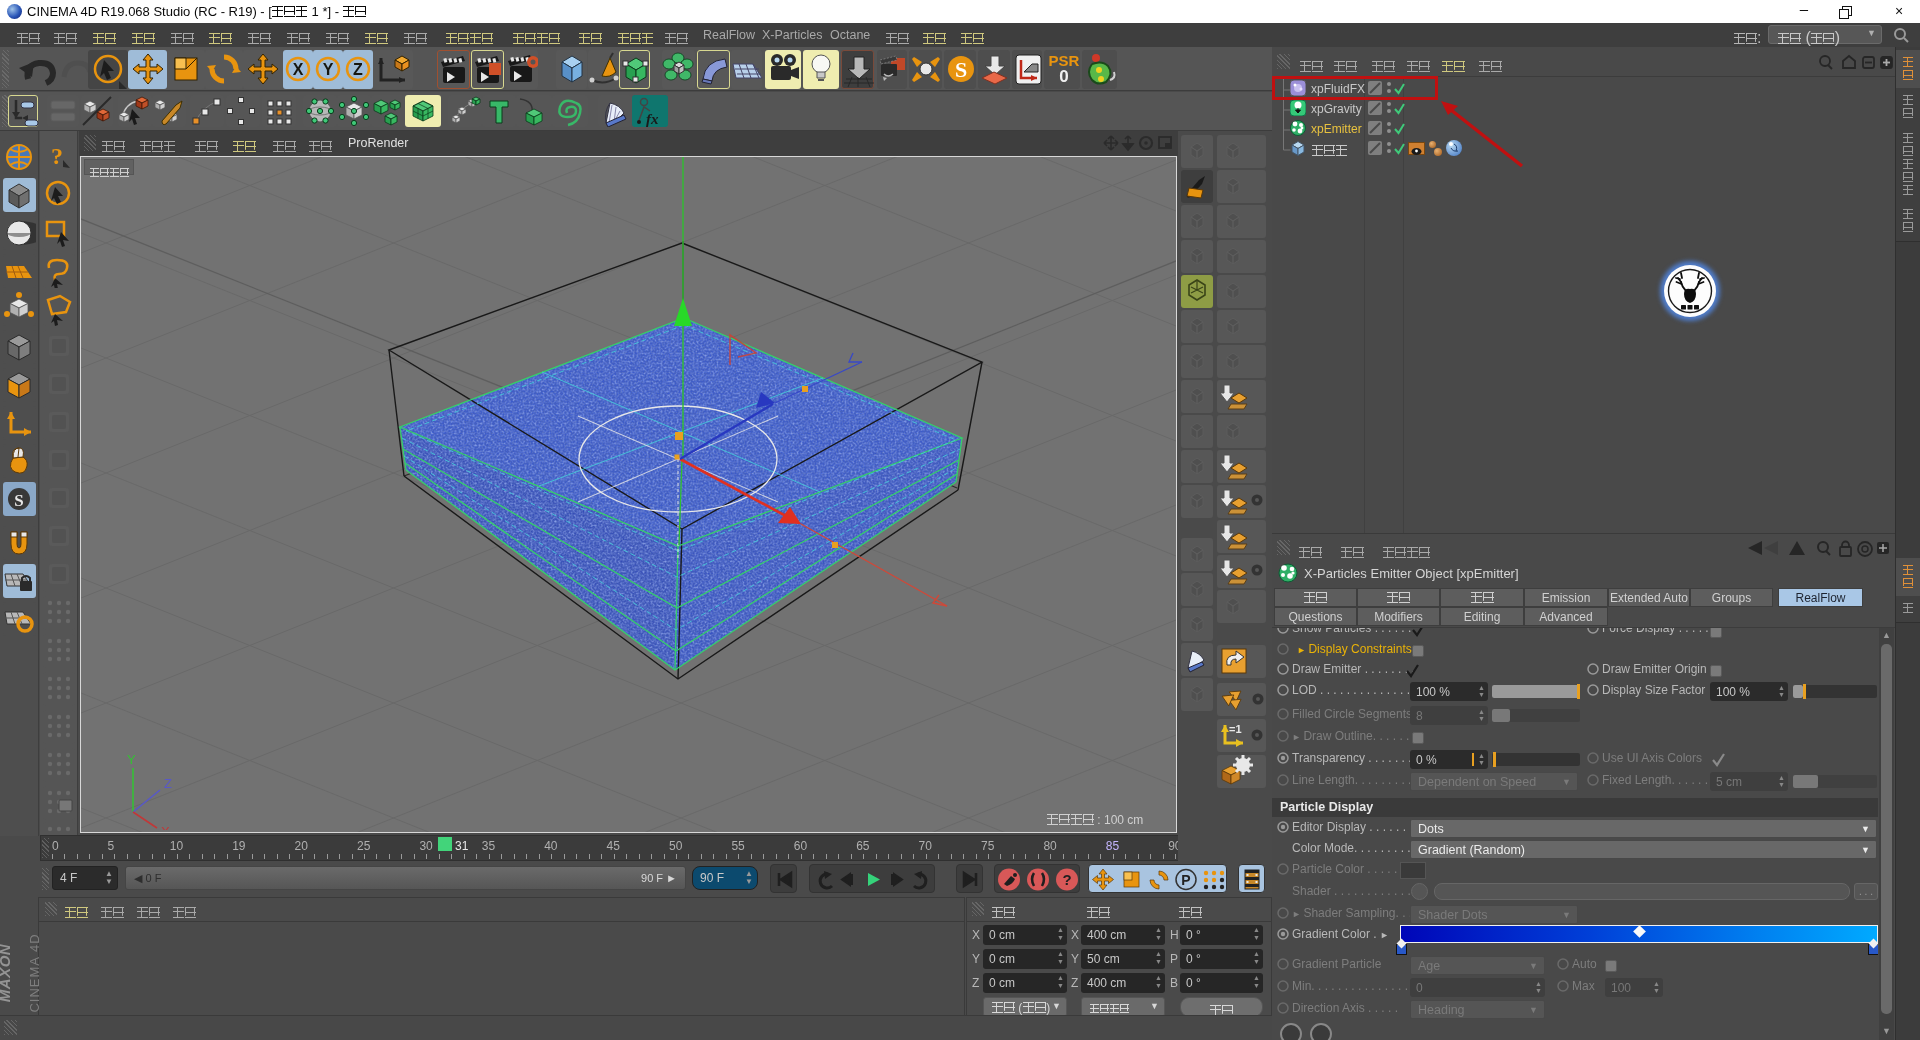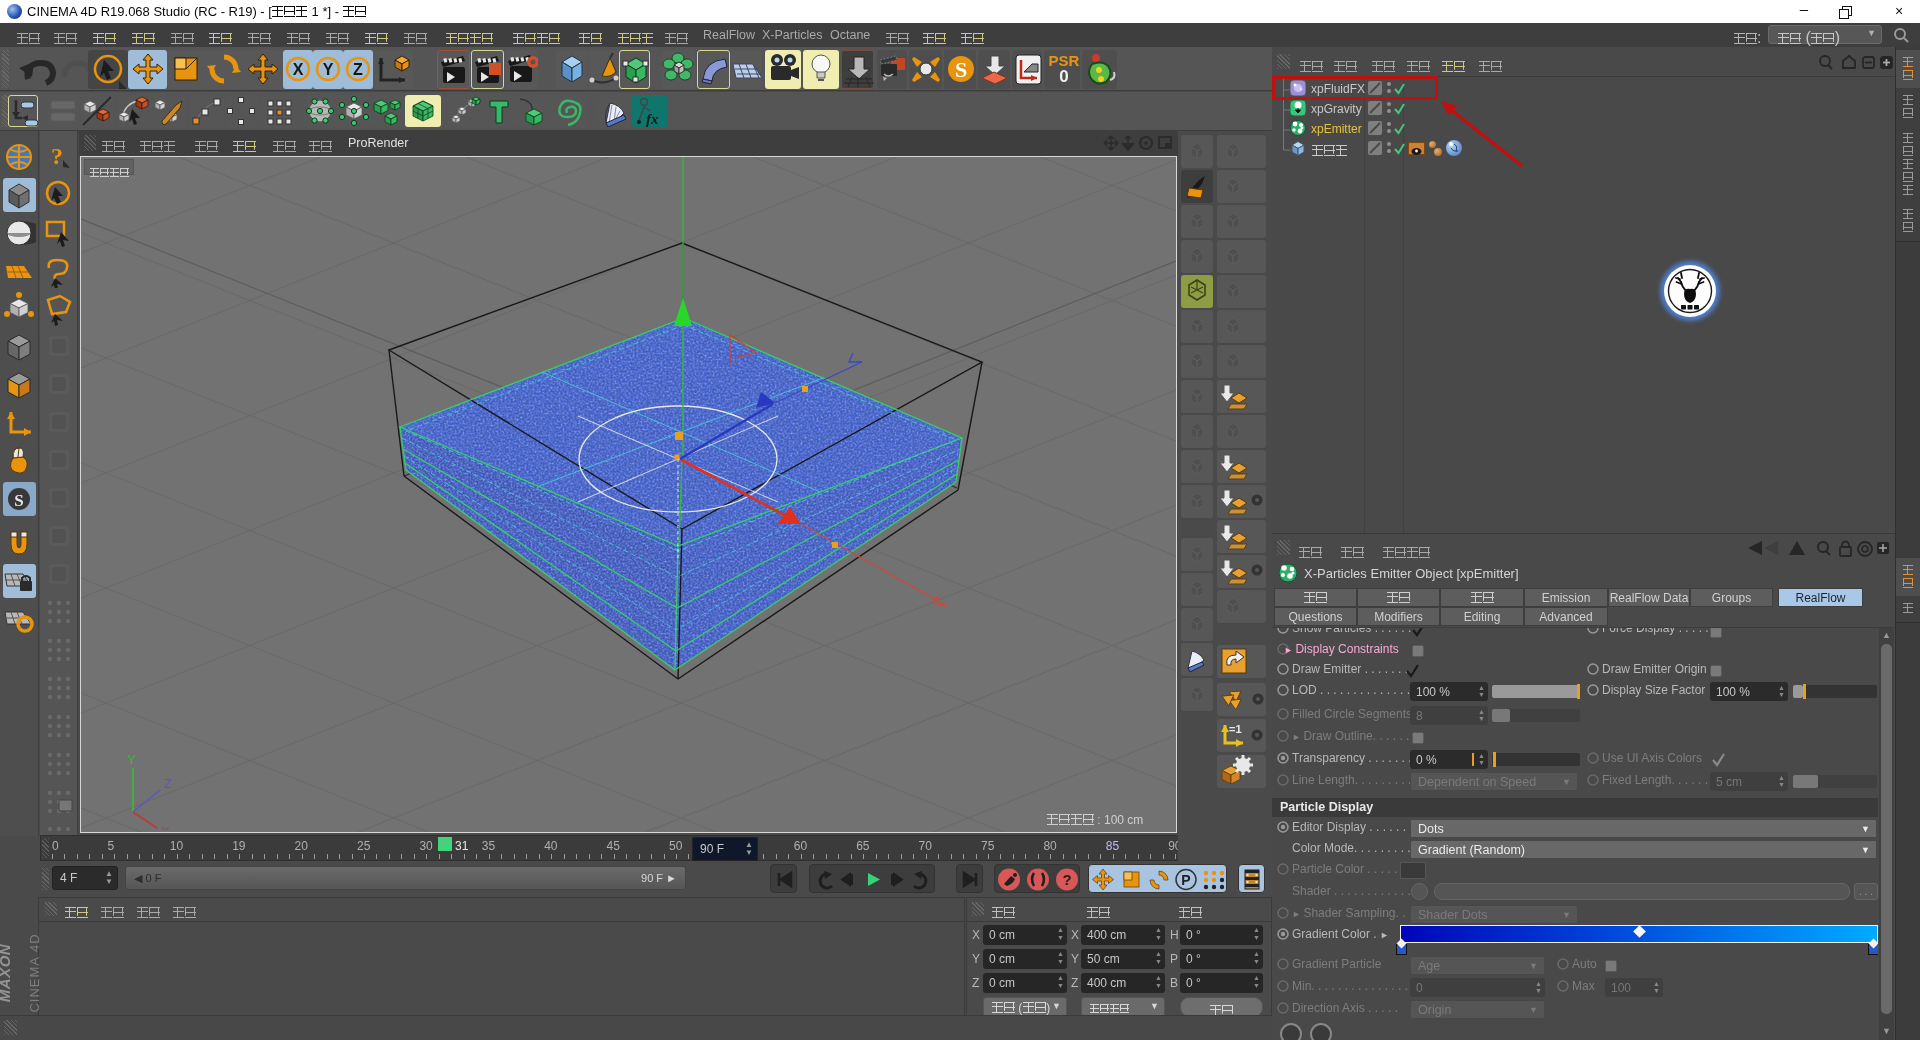--- a/index.html
+++ b/index.html
@@ -997,21 +997,21 @@
 <div class="a" style="left:0px;top:862px;width:1272px;height:35px;background:#4a4a4a"></div>
 <div class="a" style="left:42px;top:868px;width:7px;height:22px;background:repeating-linear-gradient(45deg,#666 0 1px,transparent 1px 3px)"></div>
 <div class="a" style="left:52px;top:866px;width:66px;height:24px;background:#2b2b2b;border-radius:3px;border:1px solid #222">
     <span style="position:absolute;left:7px;top:4px;color:#c8c8c8;font-size:12px">4 F</span>
     <span style="position:absolute;right:4px;top:3px;color:#999;font-size:8px;line-height:8px">▲<br>▼</span>
   </div>
 <div class="a" style="left:125px;top:866px;width:561px;height:24px;background:linear-gradient(#6a6a6a,#565656);border-radius:3px;border:1px solid #454545">
     <span style="position:absolute;left:8px;top:5px;color:#2e2e2e;font-size:11px">◀ 0 F</span>
     <span style="position:absolute;right:8px;top:5px;color:#d8d8d8;font-size:11px">90 F ►</span>
   </div>
-<div class="a" style="left:692px;top:837px;width:66px;height:24px;background:#0f172a;border-radius:1px;border:1px solid #222">
+<div class="a" style="left:692px;top:866px;width:66px;height:24px;background:#0c4a6e;border-radius:8px;border:1px solid #222">
     <span style="position:absolute;left:7px;top:4px;color:#c8c8c8;font-size:12px">90 F</span>
     <span style="position:absolute;right:4px;top:3px;color:#999;font-size:8px;line-height:8px">▲<br>▼</span>
   </div>
 <div class="a" style="left:770px;top:864px;width:27px;height:29px;background:#3d3d3d;border-radius:4px;border:1px solid #333"><svg width="27" height="29">
       <path d="M8 8 v13 M20 8 l-10 6.5 l10 6.5 z" stroke="#1f1f1f" stroke-width="2.5" fill="#1f1f1f"></path>
     </svg></div>
 <div class="a" style="left:809px;top:864px;width:126px;height:29px;background:#3d3d3d;border-radius:4px;border:1px solid #333"><svg width="126" height="29">
 <path d="M18 9 a7 7 0 1 0 4 12" fill="none" stroke="#1f1f1f" stroke-width="3"></path>
       <path d="M14 6 l8 3 l-7 5 z" fill="#1f1f1f"></path>
 <path d="M40 9 l-8 5.5 l8 5.5 z M42 9 v11" fill="#1f1f1f" stroke="#1f1f1f" stroke-width="2"></path>
@@ -1512,21 +1512,21 @@
       <circle cx="14" cy="6" r="2.3" fill="#fff"></circle>
       <circle cx="5" cy="12" r="2" fill="#fff"></circle>
       <circle cx="12" cy="13" r="2.8" fill="#fff"></circle>
       <circle cx="15" cy="10" r="1.6" fill="#fff"></circle>
     </svg></div>
 <div class="tx" style="left:1304px;top:566px;color:#d5d5d5;font-size:13px">X-Particles Emitter Object [xpEmitter]</div>
 <div class="a" style="left:1274px;top:588px;width:83px;height:19px;background:#5d5d5d;border:1px solid #3e3e3e;text-align:center;font-size:12px;line-height:18px"><span style="color:#d0d0d0"><i class="h"></i><i class="h v2"></i></span></div>
 <div class="a" style="left:1357px;top:588px;width:83px;height:19px;background:#5d5d5d;border:1px solid #3e3e3e;text-align:center;font-size:12px;line-height:18px"><span style="color:#d0d0d0"><i class="h"></i><i class="h v2"></i></span></div>
 <div class="a" style="left:1440px;top:588px;width:84px;height:19px;background:#5d5d5d;border:1px solid #3e3e3e;text-align:center;font-size:12px;line-height:18px"><span style="color:#d0d0d0"><i class="h"></i><i class="h v2"></i></span></div>
 <div class="a" style="left:1524px;top:588px;width:84px;height:19px;background:#5d5d5d;border:1px solid #3e3e3e;text-align:center;font-size:12px;line-height:18px"><span style="color:#d0d0d0">Emission</span></div>
-<div class="a" style="left:1608px;top:588px;width:82px;height:19px;background:#5d5d5d;border:1px solid #3e3e3e;text-align:center;font-size:12px;line-height:18px"><span style="color:#d0d0d0">RealFlow Data</span></div>
+<div class="a" style="left:1608px;top:588px;width:82px;height:19px;background:#5d5d5d;border:1px solid #3e3e3e;text-align:center;font-size:12px;line-height:18px"><span style="color:#d0d0d0">Extended Auto</span></div>
 <div class="a" style="left:1690px;top:588px;width:83px;height:19px;background:#5d5d5d;border:1px solid #3e3e3e;text-align:center;font-size:12px;line-height:18px"><span style="color:#d0d0d0">Groups</span></div>
 <div class="a" style="left:1778px;top:588px;width:85px;height:19px;background:#a9c7e6;border:1px solid #3e3e3e;text-align:center;font-size:12px;line-height:18px"><span style="color:#1e2430">RealFlow</span></div>
 <div class="a" style="left:1274px;top:607px;width:83px;height:19px;background:#5d5d5d;border:1px solid #3e3e3e;text-align:center;font-size:12px;line-height:18px"><span style="color:#d0d0d0">Questions</span></div>
 <div class="a" style="left:1357px;top:607px;width:83px;height:19px;background:#5d5d5d;border:1px solid #3e3e3e;text-align:center;font-size:12px;line-height:18px"><span style="color:#d0d0d0">Modifiers</span></div>
 <div class="a" style="left:1440px;top:607px;width:84px;height:19px;background:#5d5d5d;border:1px solid #3e3e3e;text-align:center;font-size:12px;line-height:18px"><span style="color:#d0d0d0">Editing</span></div>
 <div class="a" style="left:1524px;top:607px;width:84px;height:19px;background:#5d5d5d;border:1px solid #3e3e3e;text-align:center;font-size:12px;line-height:18px"><span style="color:#d0d0d0">Advanced</span></div>
 <div class="a" style="left:1272px;top:627px;width:623px;height:1px;background:#3c3c3c"></div>
 <div class="a" style="left:1272px;top:628px;width:606px;height:412px;overflow:hidden" id="props">
 <svg class="a" style="left:5px;top:-6px" width="12" height="12">
       <circle cx="6" cy="6" r="5" fill="none" stroke="#9a9a9a" stroke-width="1.5"></circle>
@@ -1536,21 +1536,21 @@
       <path d="M3 8 l4 5 L14 2" fill="none" stroke="#1a1a1a" stroke-width="2.2"></path>
     </svg>
     <svg class="a" style="left:315px;top:-6px" width="12" height="12">
       <circle cx="6" cy="6" r="5" fill="none" stroke="#9a9a9a" stroke-width="1.5"></circle>
     </svg>
     <div class="tx" style="left:330px;top:-7px;color:#b8b8b8;font-size:12px">Force Display . . . . . .</div>
     <div class="a" style="left:438px;top:-2px;width:12px;height:12px;background:#7a7a7a;border-radius:2px;border:1px solid #5a5a5a"></div>
     <svg class="a" style="left:5px;top:15px" width="12" height="12">
       <circle cx="6" cy="6" r="5" fill="none" stroke="#6a6a6a" stroke-width="1.5"></circle>
     </svg>
-    <div class="tx" style="left:12px;top:14px;color:#f9a8d4;font-size:12px"><span style="font-size:9px">►&nbsp;</span>Display Constraints</div>
+    <div class="tx" style="left:25px;top:14px;color:#eab308;font-size:12px"><span style="font-size:9px">►&nbsp;</span>Display Constraints</div>
     <div class="a" style="left:140px;top:17px;width:12px;height:12px;background:#7a7a7a;border-radius:2px;border:1px solid #5a5a5a"></div>
     <svg class="a" style="left:5px;top:35px" width="12" height="12">
       <circle cx="6" cy="6" r="5" fill="none" stroke="#9a9a9a" stroke-width="1.5"></circle>
     </svg>
     <div class="tx" style="left:20px;top:34px;color:#b8b8b8;font-size:12px">Draw Emitter . . . . . . . .</div>
     <svg class="a" style="left:132px;top:35px" width="16" height="15">
       <path d="M3 8 l4 5 L14 2" fill="none" stroke="#1a1a1a" stroke-width="2.2"></path>
     </svg>
     <svg class="a" style="left:315px;top:35px" width="12" height="12">
       <circle cx="6" cy="6" r="5" fill="none" stroke="#9a9a9a" stroke-width="1.5"></circle>
@@ -1702,21 +1702,21 @@
     <div class="tx" style="left:300px;top:351px;color:#7d7d7d;font-size:12px">Max</div>
     <div class="a" style="left:333px;top:350px;width:58px;height:19px;background:#3f3f3f;border-radius:3px">
       <span style="position:absolute;left:6px;top:3px;color:#777;font-size:12px">100</span>
       <span style="position:absolute;right:3px;top:2px;color:#888;font-size:7px;line-height:7px">▲<br>▼</span>
     </div>
     <svg class="a" style="left:5px;top:374px" width="12" height="12">
       <circle cx="6" cy="6" r="5" fill="none" stroke="#6a6a6a" stroke-width="1.5"></circle>
     </svg>
     <div class="tx" style="left:20px;top:373px;color:#7d7d7d;font-size:12px">Direction Axis . . . . .</div>
     <div class="a" style="left:138px;top:372px;width:135px;height:19px;background:#555;border-radius:2px;border:1px solid #484848">
-      <span style="position:absolute;left:7px;top:2px;color:#7a7a7a;font-size:12.5px">Origin</span>
+      <span style="position:absolute;left:7px;top:2px;color:#7a7a7a;font-size:12.5px">Heading</span>
       <span style="position:absolute;right:6px;top:4px;color:#7a7a7a;font-size:9px">▼</span>
     </div>
     <div class="a" style="left:8px;top:395px;width:22px;height:22px;border-radius:50%;background:#3a3a3a;border:2px solid #888"></div>
     <div class="a" style="left:38px;top:395px;width:22px;height:22px;border-radius:50%;background:#3a3a3a;border:2px solid #888"></div>
 </div>
 <div class="a" style="left:1879px;top:628px;width:15px;height:412px;background:#404040"></div>
 <div class="tx" style="left:1882px;top:630px;color:#999;font-size:9px">▲</div>
 <div class="a" style="left:1881px;top:644px;width:11px;height:370px;background:#6a6a6a;border-radius:5px"></div>
 <div class="tx" style="left:1882px;top:1026px;color:#999;font-size:9px">▼</div>
 <div class="a" style="left:1895px;top:47px;width:25px;height:993px;background:#3c3c3c;border-left:1px solid #2f2f2f"></div>

